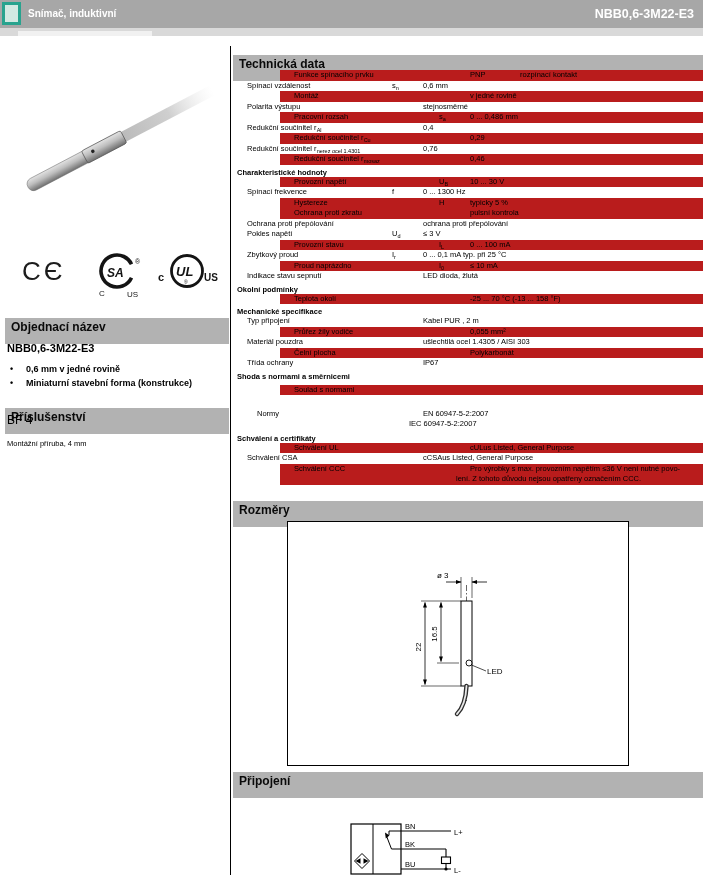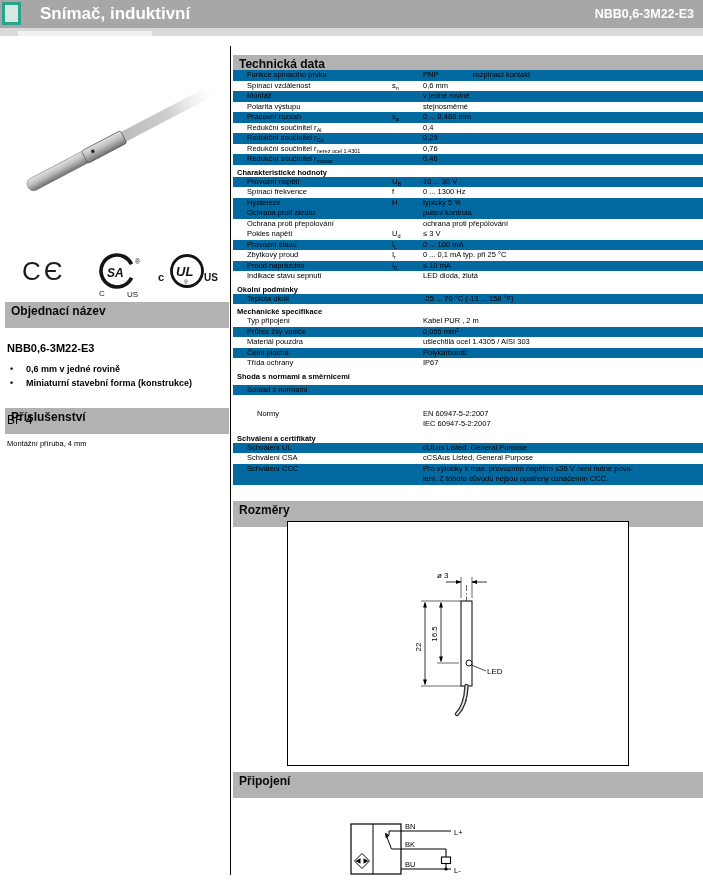--- a/index.html
+++ b/index.html
@@ -3,21 +3,21 @@
 <meta charset="utf-8">
 <style>
   html,body{margin:0;padding:0;}
   body{width:703px;height:882px;position:relative;background:#fff;overflow:hidden;
        font-family:"Liberation Sans",sans-serif;color:#000;}
   .abs{position:absolute;}
 
   
   .topbar{left:0;top:0;width:703px;height:28px;background:#a7a7a7;}
   .tealsq{left:2px;top:2px;width:13px;height:17px;background:#d2e9e2;border:3px solid #28a38e;}
-  .toptitle{left:40px;top:0;height:28px;line-height:28px;font-size:17px;font-weight:bold;color:#fff;}
+  .toptitle{left:28px;top:0;height:28px;line-height:28px;font-size:10px;font-weight:bold;color:#fff;}
   .topcode{right:9px;top:0;height:28px;line-height:28px;font-size:12.5px;font-weight:bold;color:#fff;}
   .substrip{left:0;top:28px;width:703px;height:8px;background:#d9d9d9;}
   .substrip-white{left:18px;top:31px;width:134px;height:5px;background:#f1f1f1;}
 
   
   .divider{left:230px;top:46px;width:1px;height:829px;background:#000;}
 
   
   .secbar{height:26px;background:#b2b2b2;font-weight:bold;font-size:12px;line-height:18px;
           padding-left:6px;box-sizing:border-box;color:#0a0a0a;}
@@ -29,27 +29,27 @@
   .features{left:10px;top:364px;font-size:9px;font-weight:bold;}
   .feat{display:flex;margin-bottom:4px;}
   .feat .dot{width:16px;}
   .acc-name{left:7px;top:413px;font-size:12px;font-weight:normal;}
   .acc-desc{left:7px;top:439px;font-size:7.5px;text-align:center;}
 
   
   #tech-rows{left:233px;top:70px;width:470px;}
   .tsec{height:12px;font-weight:bold;font-size:7.5px;line-height:15px;padding-left:4px;}
   .trow{position:relative;height:10.5px;font-size:7.5px;line-height:10.5px;}
-  .trow.shade{background:#0369a1;}
+  .trow.shade{background:#b91c1c;margin-left:47px;}
   .trow.h2{height:21.5px;}
   .trow .lbl{position:absolute;left:14px;top:0;white-space:nowrap;}
   .trow.ind2 .lbl{left:24px;}
   .trow .sym{position:absolute;left:159px;top:0;}
   .trow .val{position:absolute;left:190px;top:0;white-space:nowrap;}
-  .trow .val2{position:absolute;left:190px;top:10px;white-space:nowrap;}
+  .trow .val2{position:absolute;left:176px;top:10px;white-space:nowrap;}
   .trow .valr{position:absolute;left:240px;top:0;white-space:nowrap;}
   .subsc{font-size:5.5px;vertical-align:-1.5px;}
 
   
   .dimbox{left:287px;top:521px;}
   .conn{left:345px;top:818px;}
   svg text{font-family:"Liberation Sans",sans-serif;}
 </style>
 </head>
 <body>
@@ -95,21 +95,21 @@
   <text x="33" y="46" font-size="8" fill="#141414">US</text>
 </svg>
 <svg class="abs" style="left:156px;top:252px" width="64" height="42">
   <text x="2" y="29" font-size="11" font-weight="bold" fill="#141414">c</text>
   <circle cx="31" cy="19" r="15.5" fill="none" stroke="#141414" stroke-width="2.8"></circle>
   <text x="20" y="24" font-size="13" font-weight="bold" font-style="italic" fill="#141414">UL</text>
   <text x="28" y="32" font-size="5" fill="#141414">®</text>
   <text x="48" y="29" font-size="10" font-weight="bold" fill="#141414">US</text>
 </svg>
 
-<div class="abs secbar left" style="top:302px">
+<div class="abs secbar left" style="top:318px">
   <span>Objednací název</span>
 </div>
 <div class="abs prodname">NBB0,6-3M22-E3</div>
 <div class="abs features">
   <div class="feat">
     <span class="dot">•</span>
     <span>0,6 mm v jedné rovině</span>
   </div>
   <div class="feat">
     <span class="dot">•</span>

